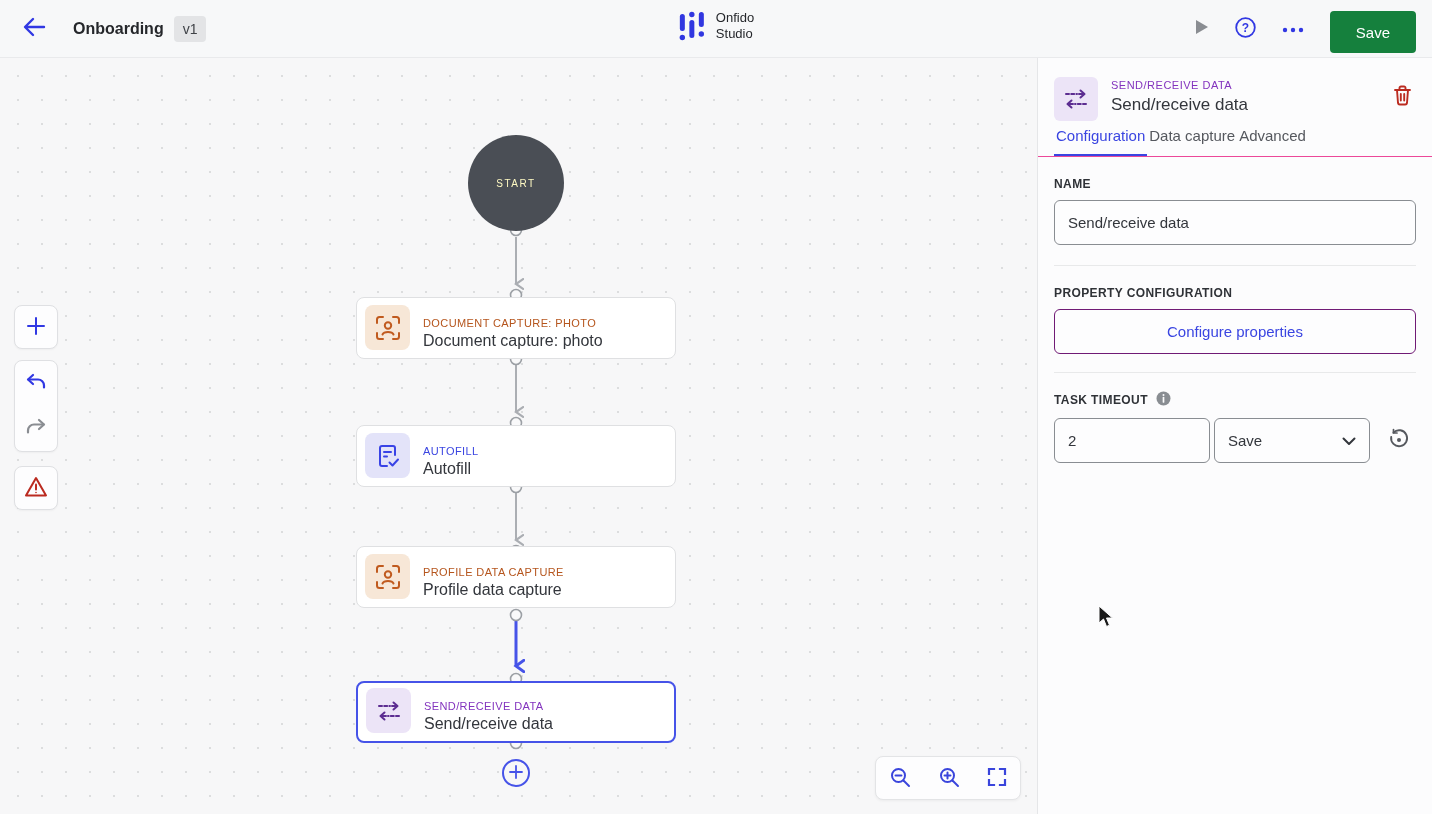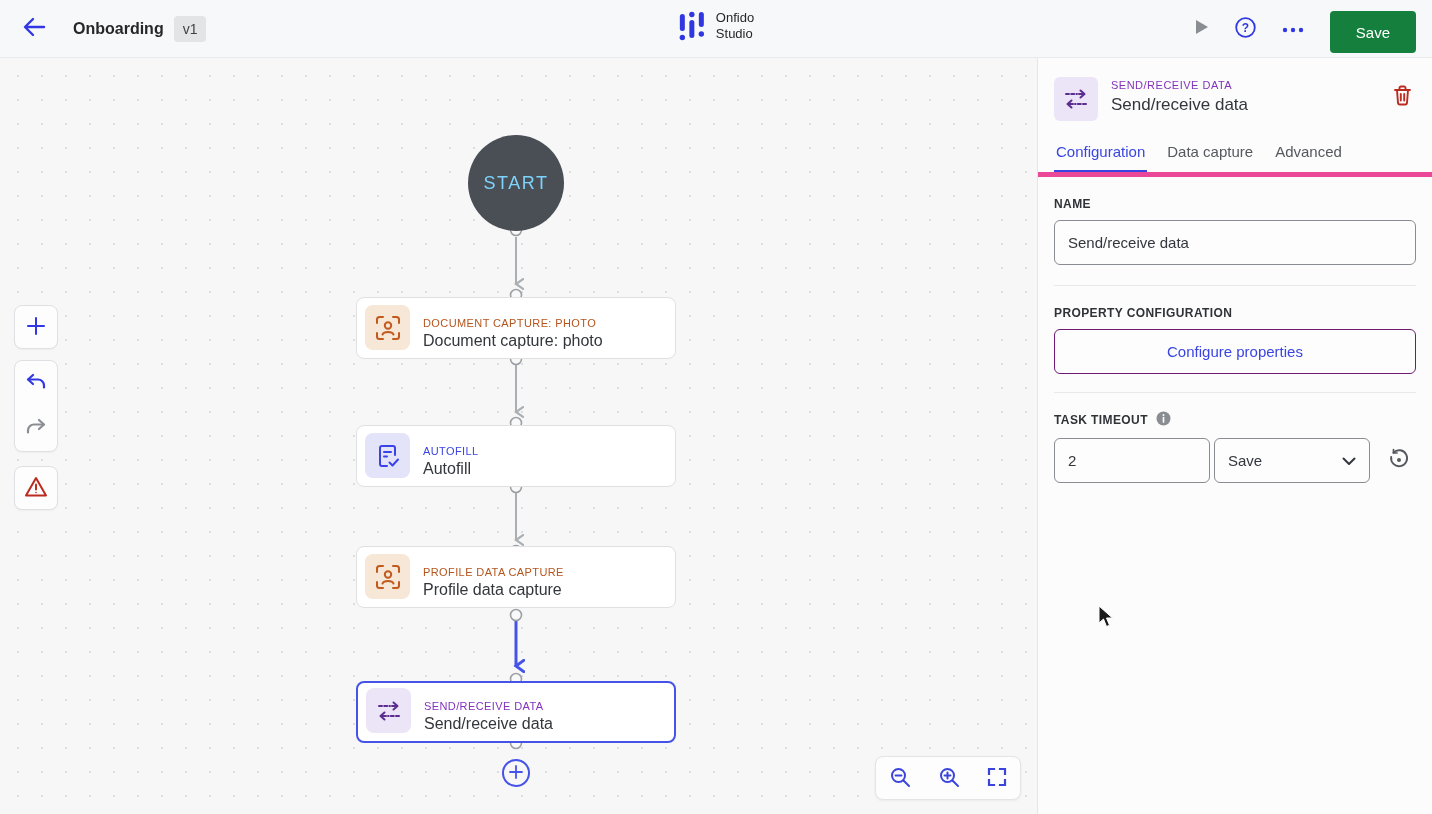--- a/index.html
+++ b/index.html
@@ -22,21 +22,21 @@
             background-image:radial-gradient(#dcddde 1.1px, transparent 1.1px);
             background-size:24px 24px; background-position:6px 6px; overflow:hidden; }
 
   
   .tool-btn, .tool-group { position:absolute; left:14px; width:44px; background:#fdfdfe; border:1px solid #dfe0e3; border-radius:8px; box-shadow:0 1px 2px rgba(0,0,0,.04); }
   .tool-btn { height:44px; display:flex; align-items:center; justify-content:center; cursor:pointer; }
   .tool-group { height:92px; display:flex; flex-direction:column; }
   .tool-group button { flex:1; background:none; border:none; display:flex; align-items:center; justify-content:center; cursor:pointer; }
 
   
-  .start-node { position:absolute; left:468px; top:77px; width:96px; height:96px; border-radius:50%; background:#4a4e55; color:#7dd3fc; display:flex; align-items:center; justify-content:center; font-size:18px; letter-spacing:1.5px; }
+  .start-node { position:absolute; left:468px; top:77px; width:96px; height:96px; border-radius:50%; background:#4a4e55; color:#fef9c3; display:flex; align-items:center; justify-content:center; font-size:10px; letter-spacing:1.5px; }
   .node-card { position:absolute; left:356px; width:320px; height:62px; background:#fff; border:1px solid #dfe0e2; border-radius:8px; display:flex; align-items:flex-end; padding:8px; cursor:pointer; }
   .node-card.selected { border:2px solid #4653e8; }
   .node-icon { width:45px; height:45px; border-radius:8px; display:flex; align-items:center; justify-content:center; flex-shrink:0; }
   .node-text { margin-left:13px; }
   .node-cat { font-size:11px; letter-spacing:.4px; font-weight:500; margin-bottom:3px; }
   .node-title { font-size:16px; color:#33363c; }
   .cat-orange { color:#b5551d; } .bg-orange { background:#f7e7d7; }
   .cat-blue { color:#3a45e1; } .bg-blue { background:#e3e3f9; }
   .cat-purple { color:#8333be; } .bg-purple { background:#ece4f7; }
 
@@ -49,21 +49,21 @@
   .zoom-controls button { background:none; border:none; cursor:pointer; display:flex; }
 
   
   .panel { width:395px; background:#fcfcfd; border-left:1px solid #e5e6e8; display:flex; flex-direction:column; }
   .panel-header { display:flex; align-items:flex-start; padding:19px 16px 0 16px; gap:13px; }
   .panel-node-icon { width:44px; height:44px; border-radius:6px; background:#ece4f7; display:flex; align-items:center; justify-content:center; }
   .panel-head-text { flex:1; padding-top:2px; }
   .panel-cat { font-size:11px; letter-spacing:.5px; color:#8333be; font-weight:500; margin-bottom:4px; }
   .panel-title { font-size:17px; color:#33363c; }
   .trash-btn { background:none; border:none; cursor:pointer; padding:4px; margin-top:4px; }
-  .tabs { display:flex; gap:18px; padding:0 16px; margin-top:16px; border-bottom:5px solid #ec4899; }
+  .tabs { display:flex; padding:0 16px; margin-top:0; border-bottom:1px solid #ec4899; }
   .tab { background:none; border:none; font-family:inherit; font-size:15px; color:#55585e; padding:6px 2px 10px 2px; cursor:pointer; border-bottom:2px solid transparent; }
   .tab.active { color:#3a45e1; border-bottom-color:#3a45e1; }
   .panel-body { padding:20px 16px; }
   .field-label { font-size:12px; font-weight:bold; letter-spacing:.4px; color:#2f3237; margin-bottom:9px; display:flex; align-items:center; gap:8px; }
   .text-input { width:100%; height:45px; border:1px solid #898d92; border-radius:6px; background:#fdfdfe; font-family:inherit; font-size:15px; color:#33363c; padding:0 13px; }
   .divider { border:none; border-top:1px solid #e8e9ea; margin:20px 0; }
   .outline-btn { width:100%; height:45px; border:1px solid #701a75; border-radius:6px; background:#fdfdfe; color:#3a45e1; font-family:inherit; font-size:15px; cursor:pointer; }
   .timeout-row { display:flex; align-items:center; gap:4px; }
   .timeout-input { width:156px; height:45px; border:1px solid #898d92; border-radius:6px; background:#fdfdfe; font-family:inherit; font-size:15px; color:#33363c; padding:0 13px; }
   .unit-select { width:156px; height:45px; border:1px solid #898d92; border-radius:6px; background:#fdfdfe; font-size:15px; color:#33363c; padding:0 13px; display:flex; align-items:center; justify-content:space-between; cursor:pointer; }

